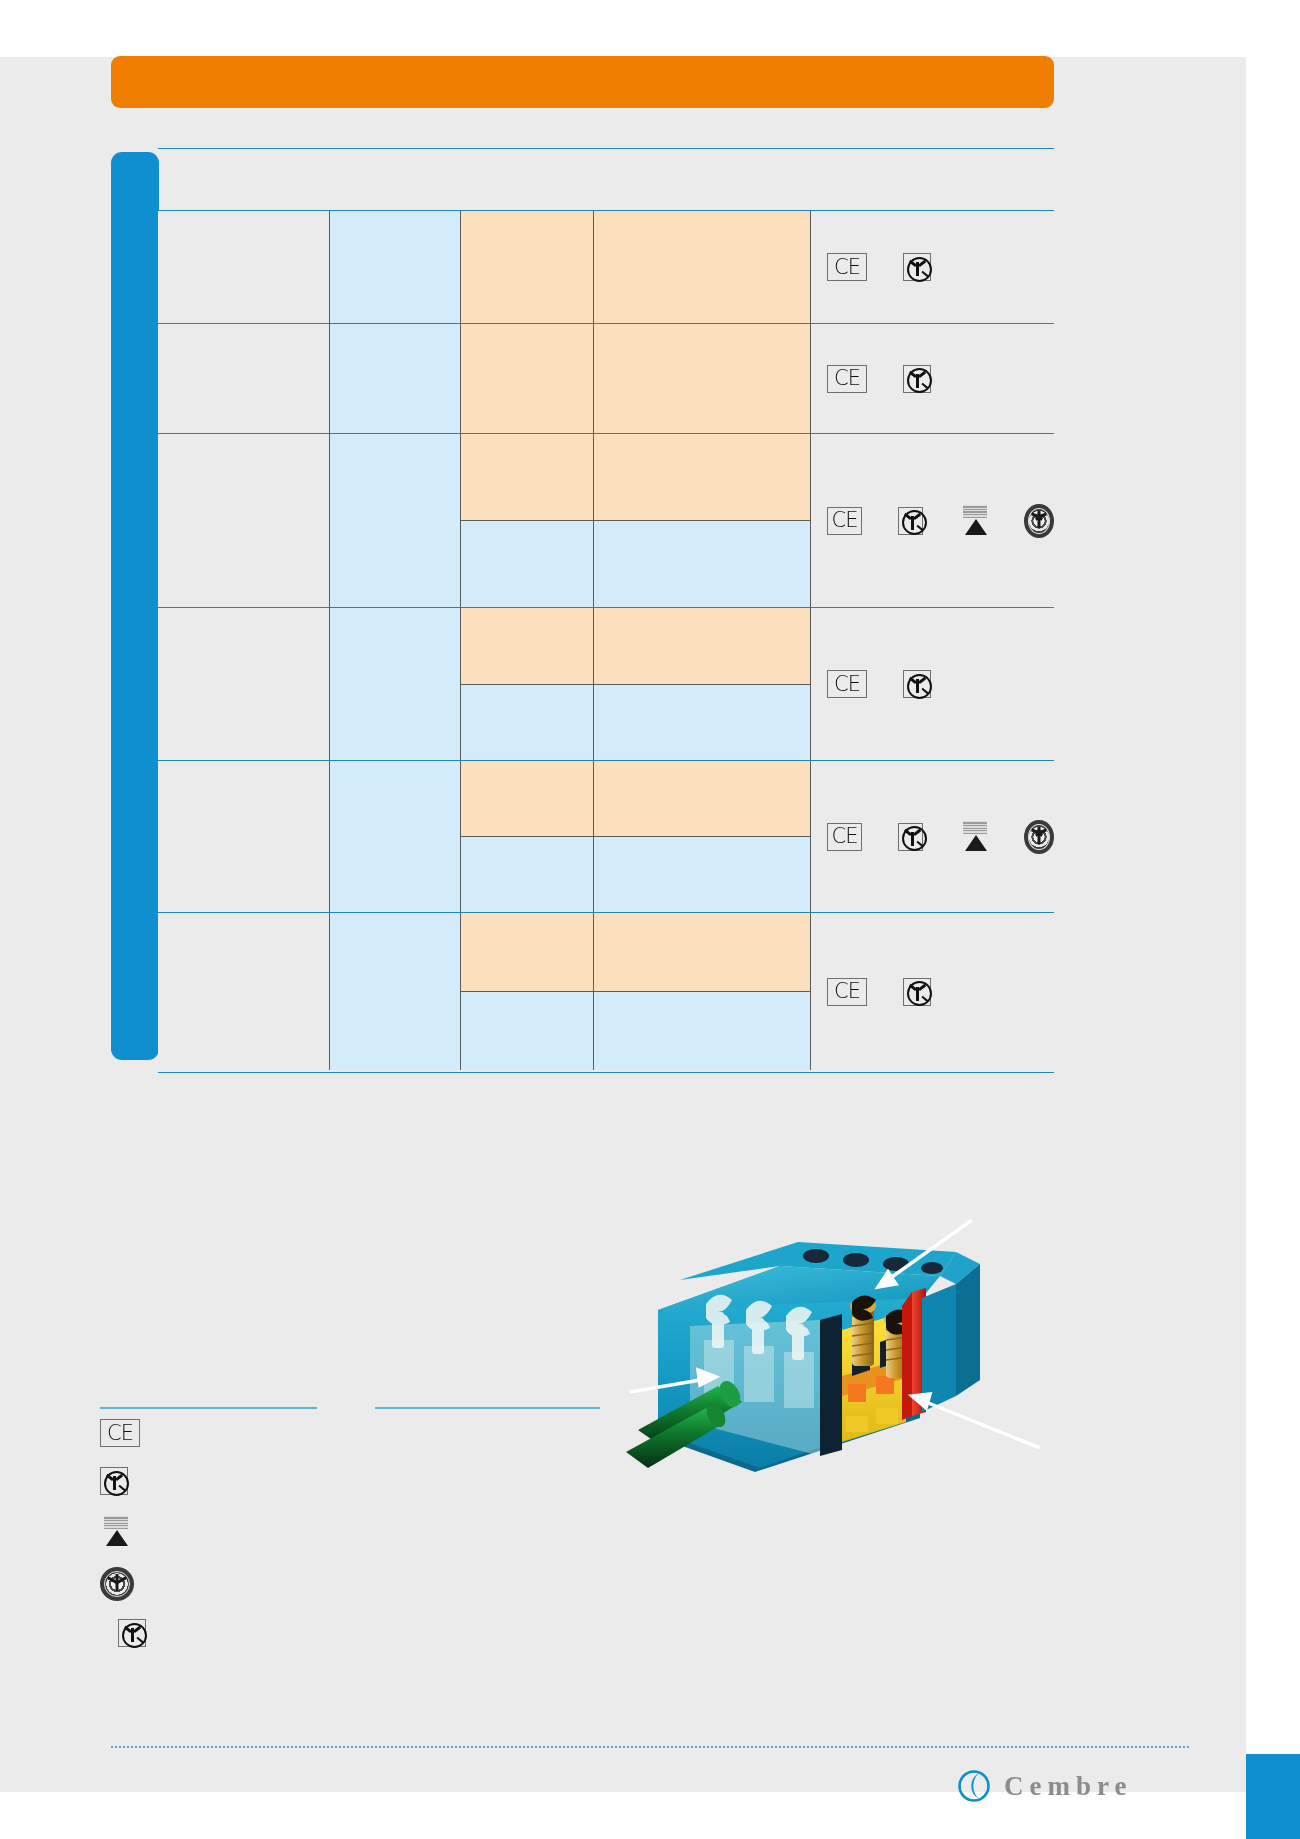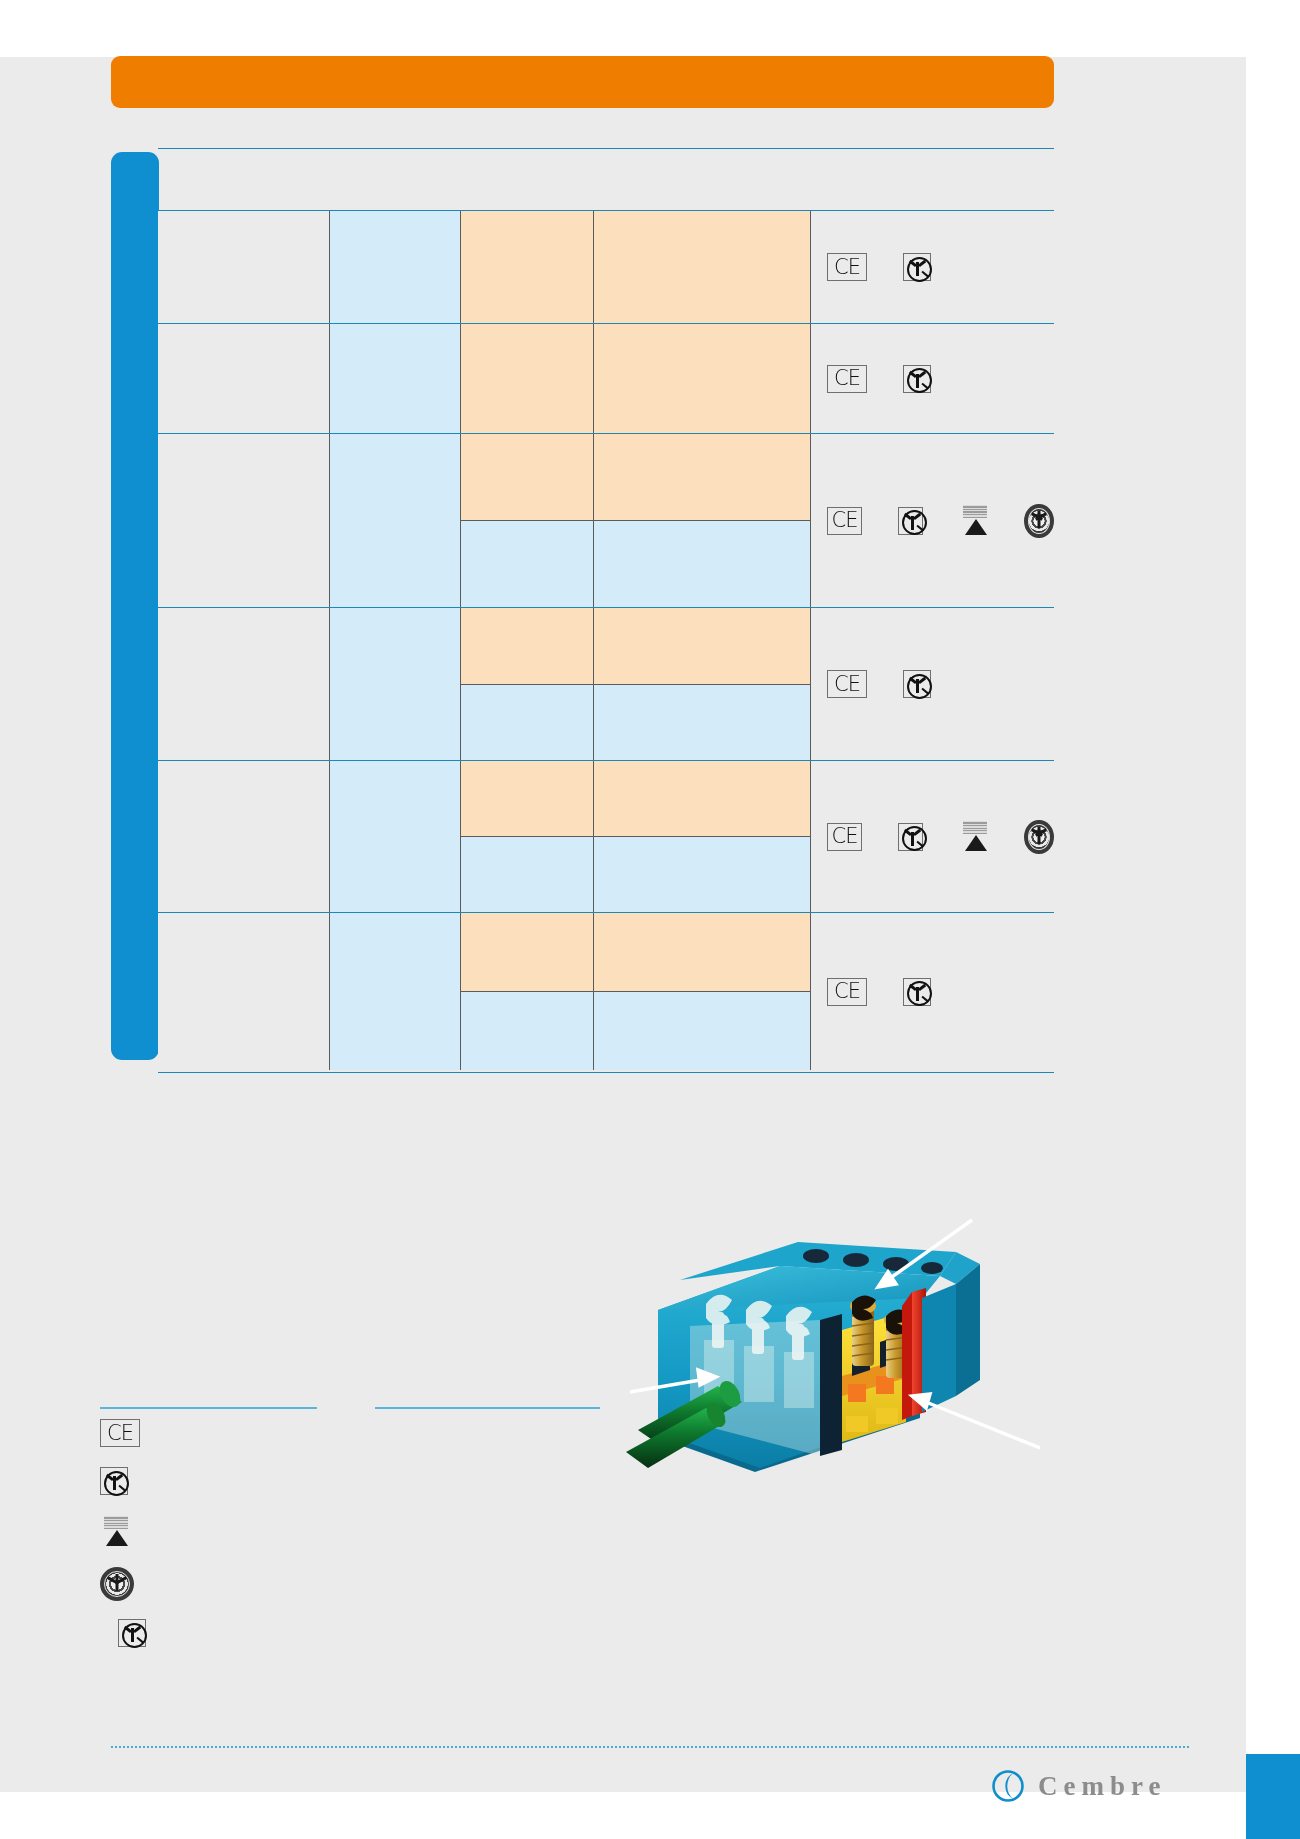--- a/index.html
+++ b/index.html
@@ -143,21 +143,21 @@
     position: absolute; left: 620px; top: 1180px;
     width: 420px; height: 300px;
   }
 
   
   .footer-rule {
     position: absolute; left: 111px; top: 1746px; width: 1078px; height: 0;
     border-top: 2px dotted #4fa7d4;
   }
   .brand {
-    position: absolute; left: 990px; top: 1768px;
+    position: absolute; left: 956px; top: 1768px;
     display: flex; align-items: center; gap: 12px;
   }
   .brand-mark { width: 36px; height: 36px; position: relative; }
   .brand-text {
     font-family: "Liberation Serif", serif; font-size: 27px; font-weight: bold;
     color: #8c8c8c; letter-spacing: 6px;
   }
   .edge-tab {
     position: absolute; right: 0; top: 1754px;
     width: 54px; height: 85px; background: #108fd0;

